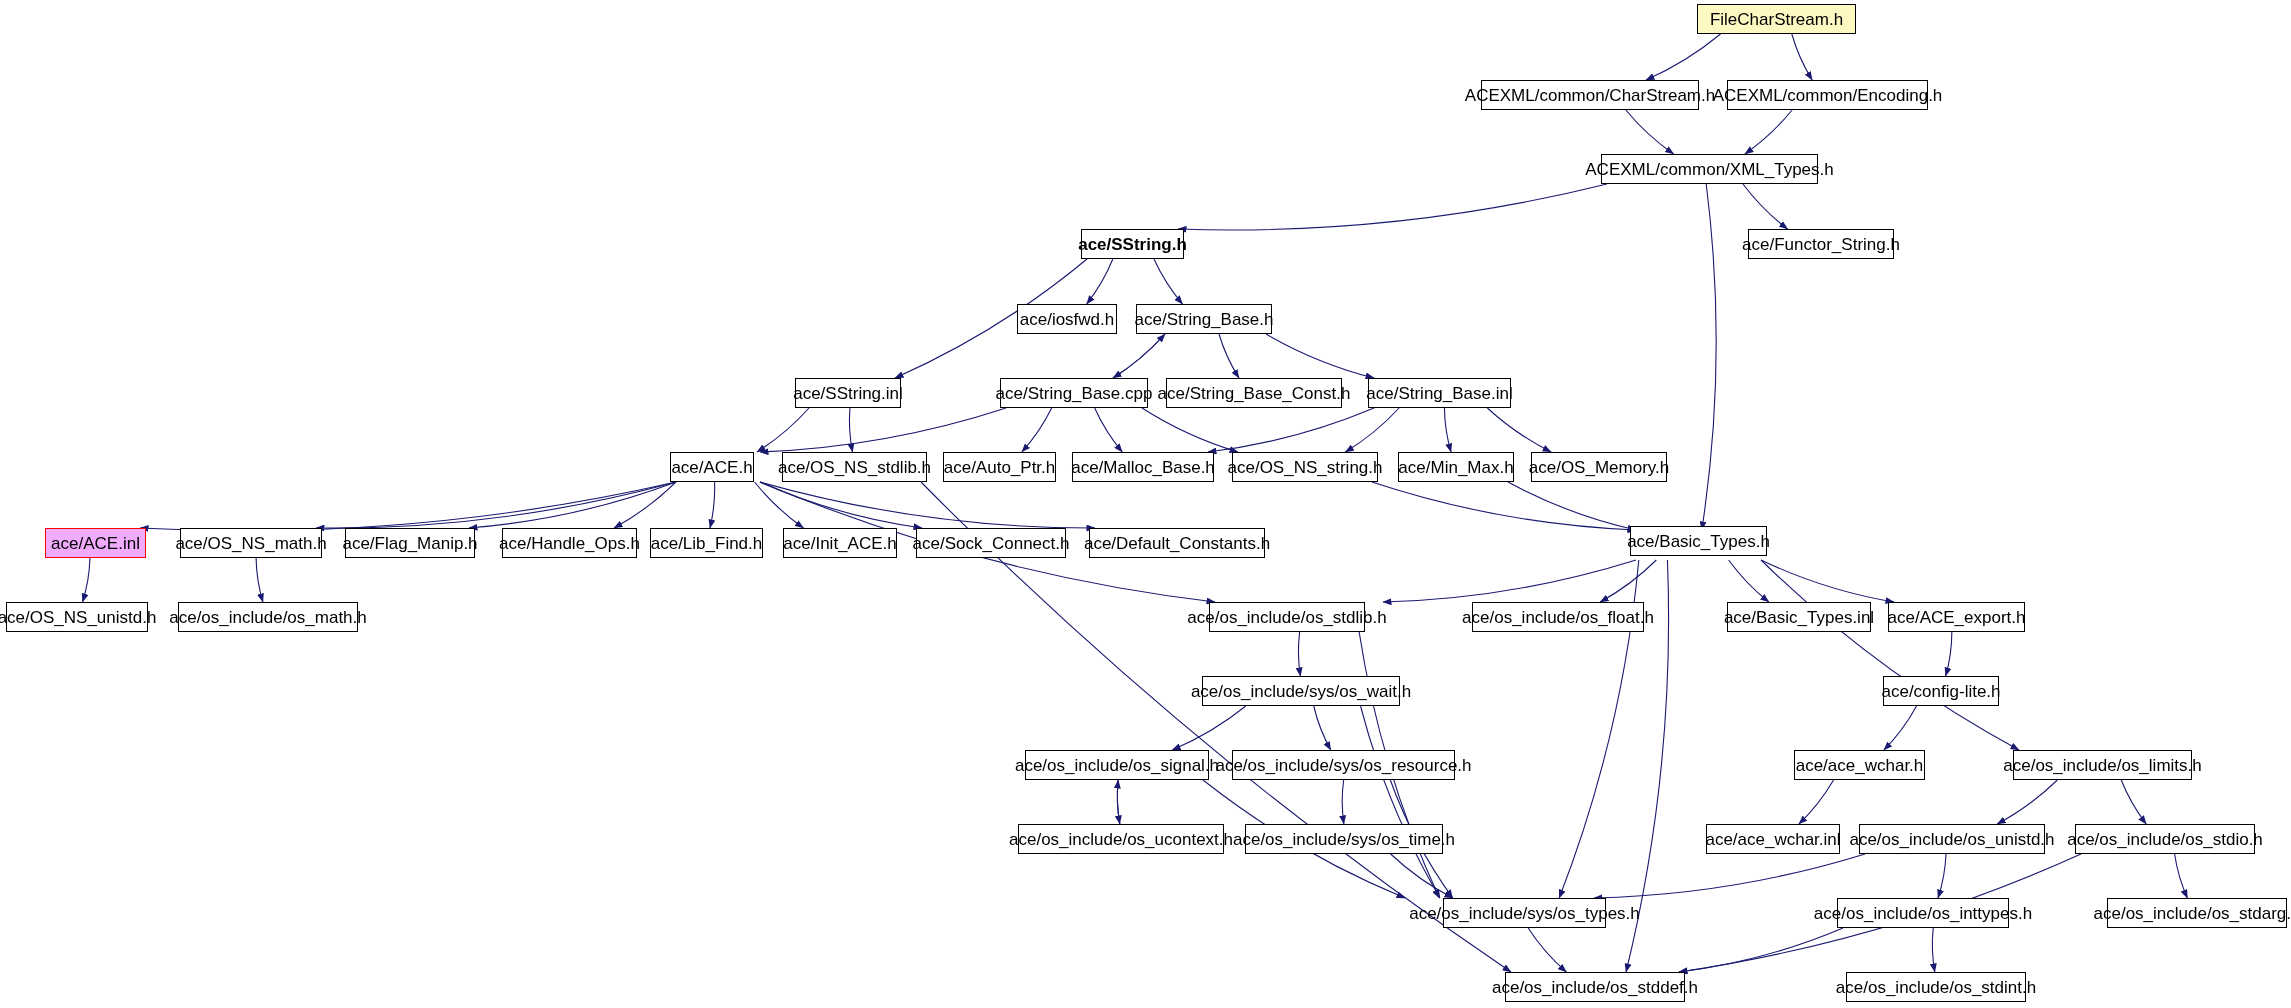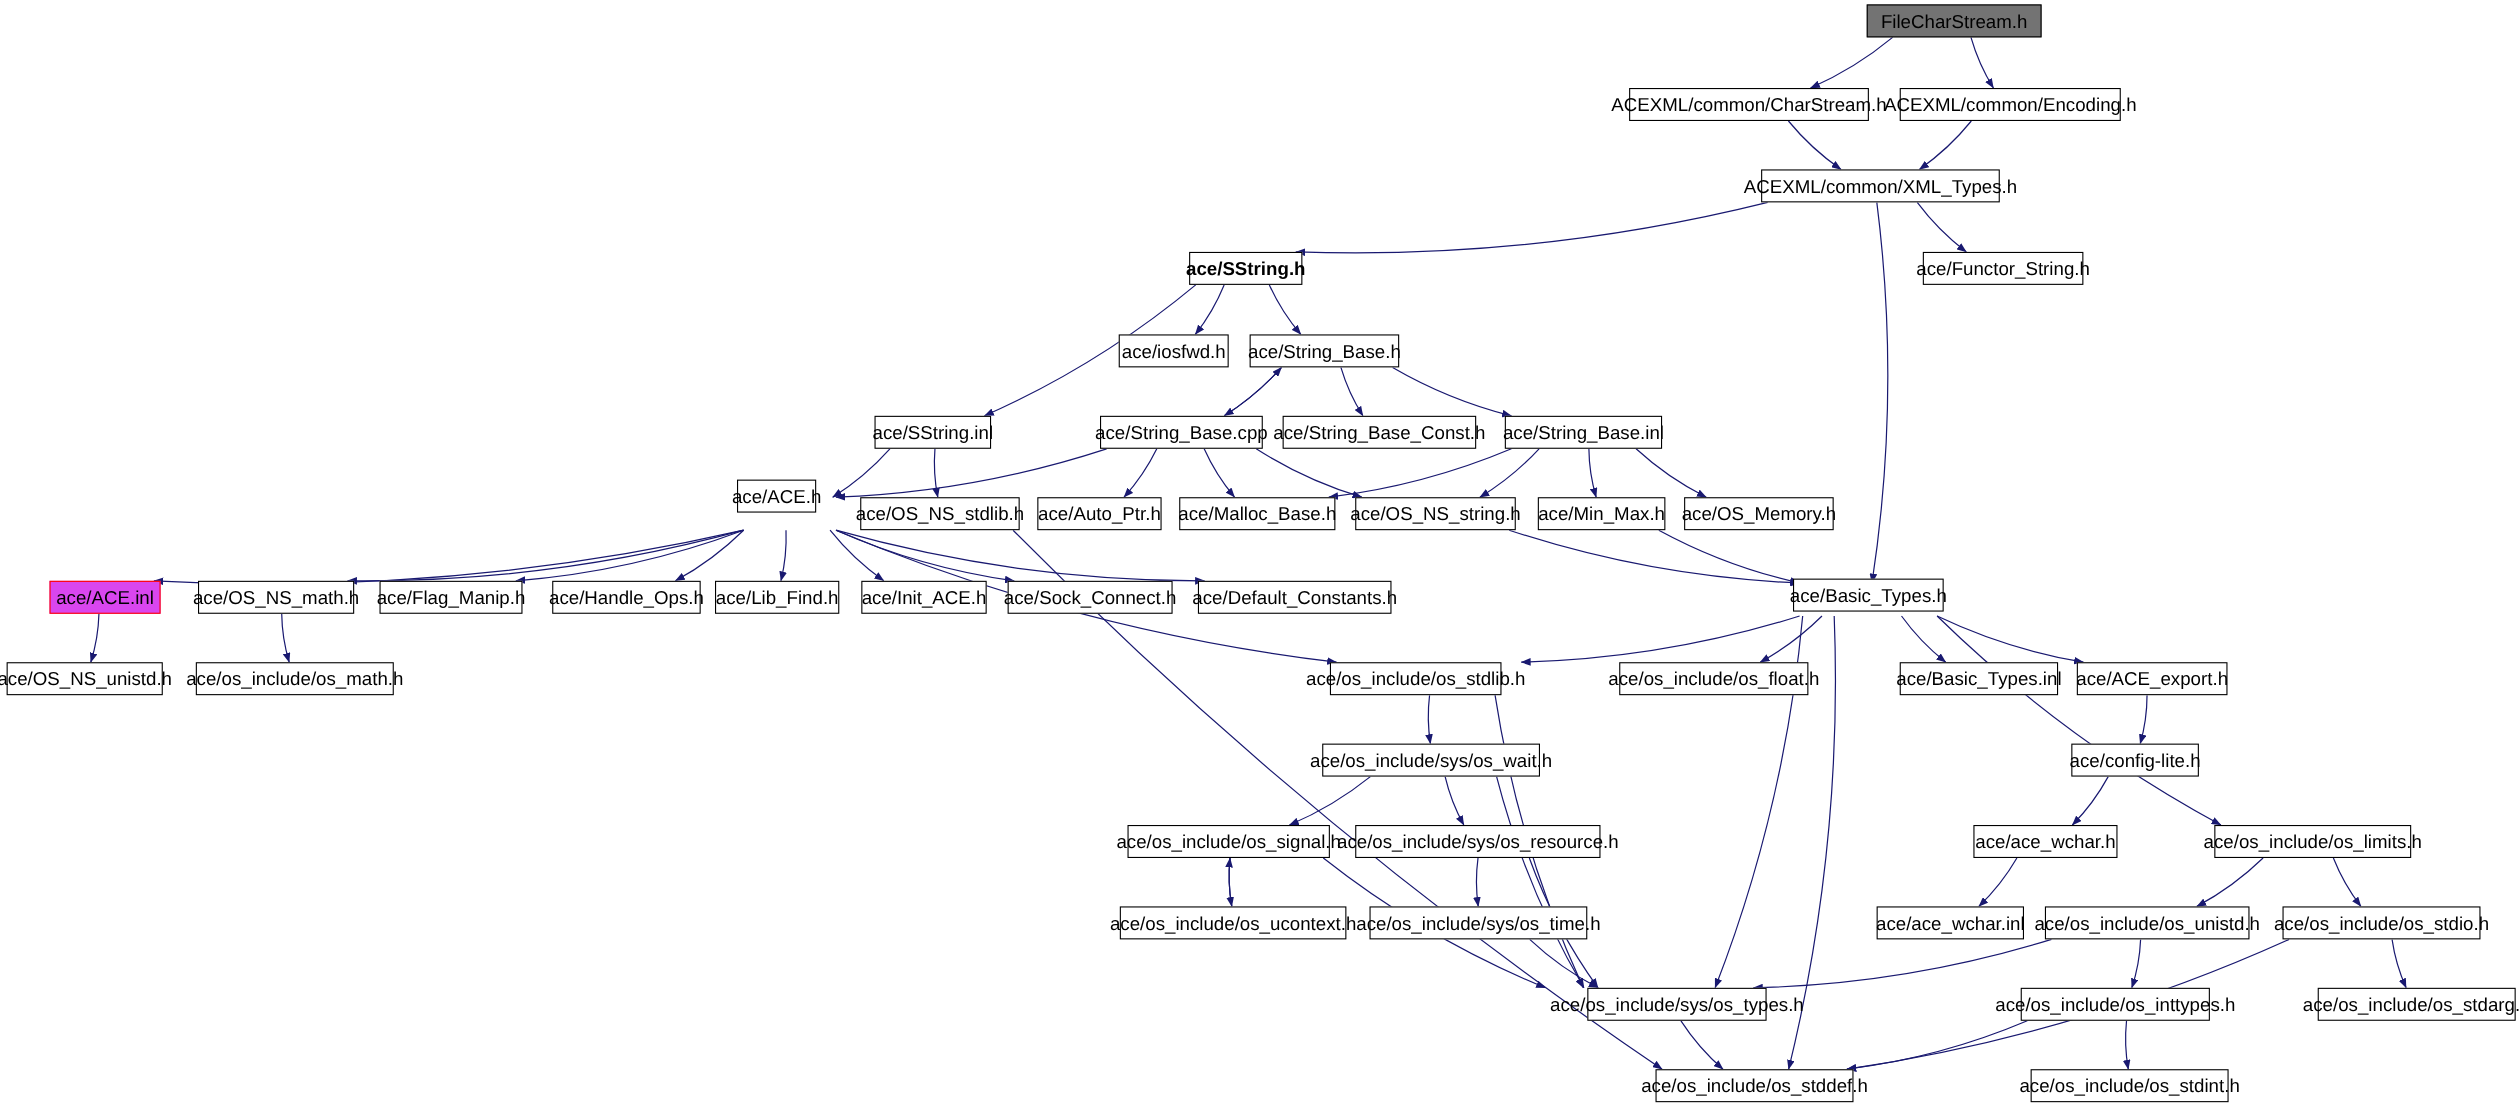--- a/index.html
+++ b/index.html
@@ -37,26 +37,26 @@
     white-space: nowrap;
     display: flex;
     align-items: center;
     justify-content: center;
     padding: 0 9px;
     height: 30px;
     cursor: pointer;
     z-index: 5;
   }
   .node.root {
-    background: #737373;
+    background: #fef9c3;
     border-color: #000000;
   }
   .node.highlight {
     border-color: #ff0000;
-    background: #d946ef;
+    background: #f0abfc;
   }
 </style>
 </head>
 <body>
 
 <div id="graph-root">
   <svg id="edge-layer" viewBox="0 0 2291 1008" width="2291" height="1008">
     <defs>
       <marker id="arrowhead" markerWidth="9" markerHeight="7" refX="8.5" refY="3.5" orient="auto" markerUnits="userSpaceOnUse">
         <polygon points="0 0, 9 3.5, 0 7" fill="#191970"></polygon>
@@ -163,21 +163,21 @@
       </div>
       <div class="node" style="left: 1000px; top: 378px; width: 148px;">
         <span>ace/String_Base.cpp</span>
       </div>
       <div class="node" style="left: 1166px; top: 378px; width: 176px;">
         <span>ace/String_Base_Const.h</span>
       </div>
       <div class="node" style="left: 1368px; top: 378px; width: 143px;">
         <span>ace/String_Base.inl</span>
       </div>
-      <div class="node" style="left: 670px; top: 436px; width: 72px;">
+      <div class="node" style="left: 670px; top: 452px; width: 84px;">
         <span>ace/ACE.h</span>
       </div>
       <div class="node" style="left: 782px; top: 452px; width: 145px;">
         <span>ace/OS_NS_stdlib.h</span>
       </div>
       <div class="node" style="left: 943px; top: 452px; width: 113px;">
         <span>ace/Auto_Ptr.h</span>
       </div>
       <div class="node" style="left: 1072px; top: 452px; width: 142px;">
         <span>ace/Malloc_Base.h</span>

